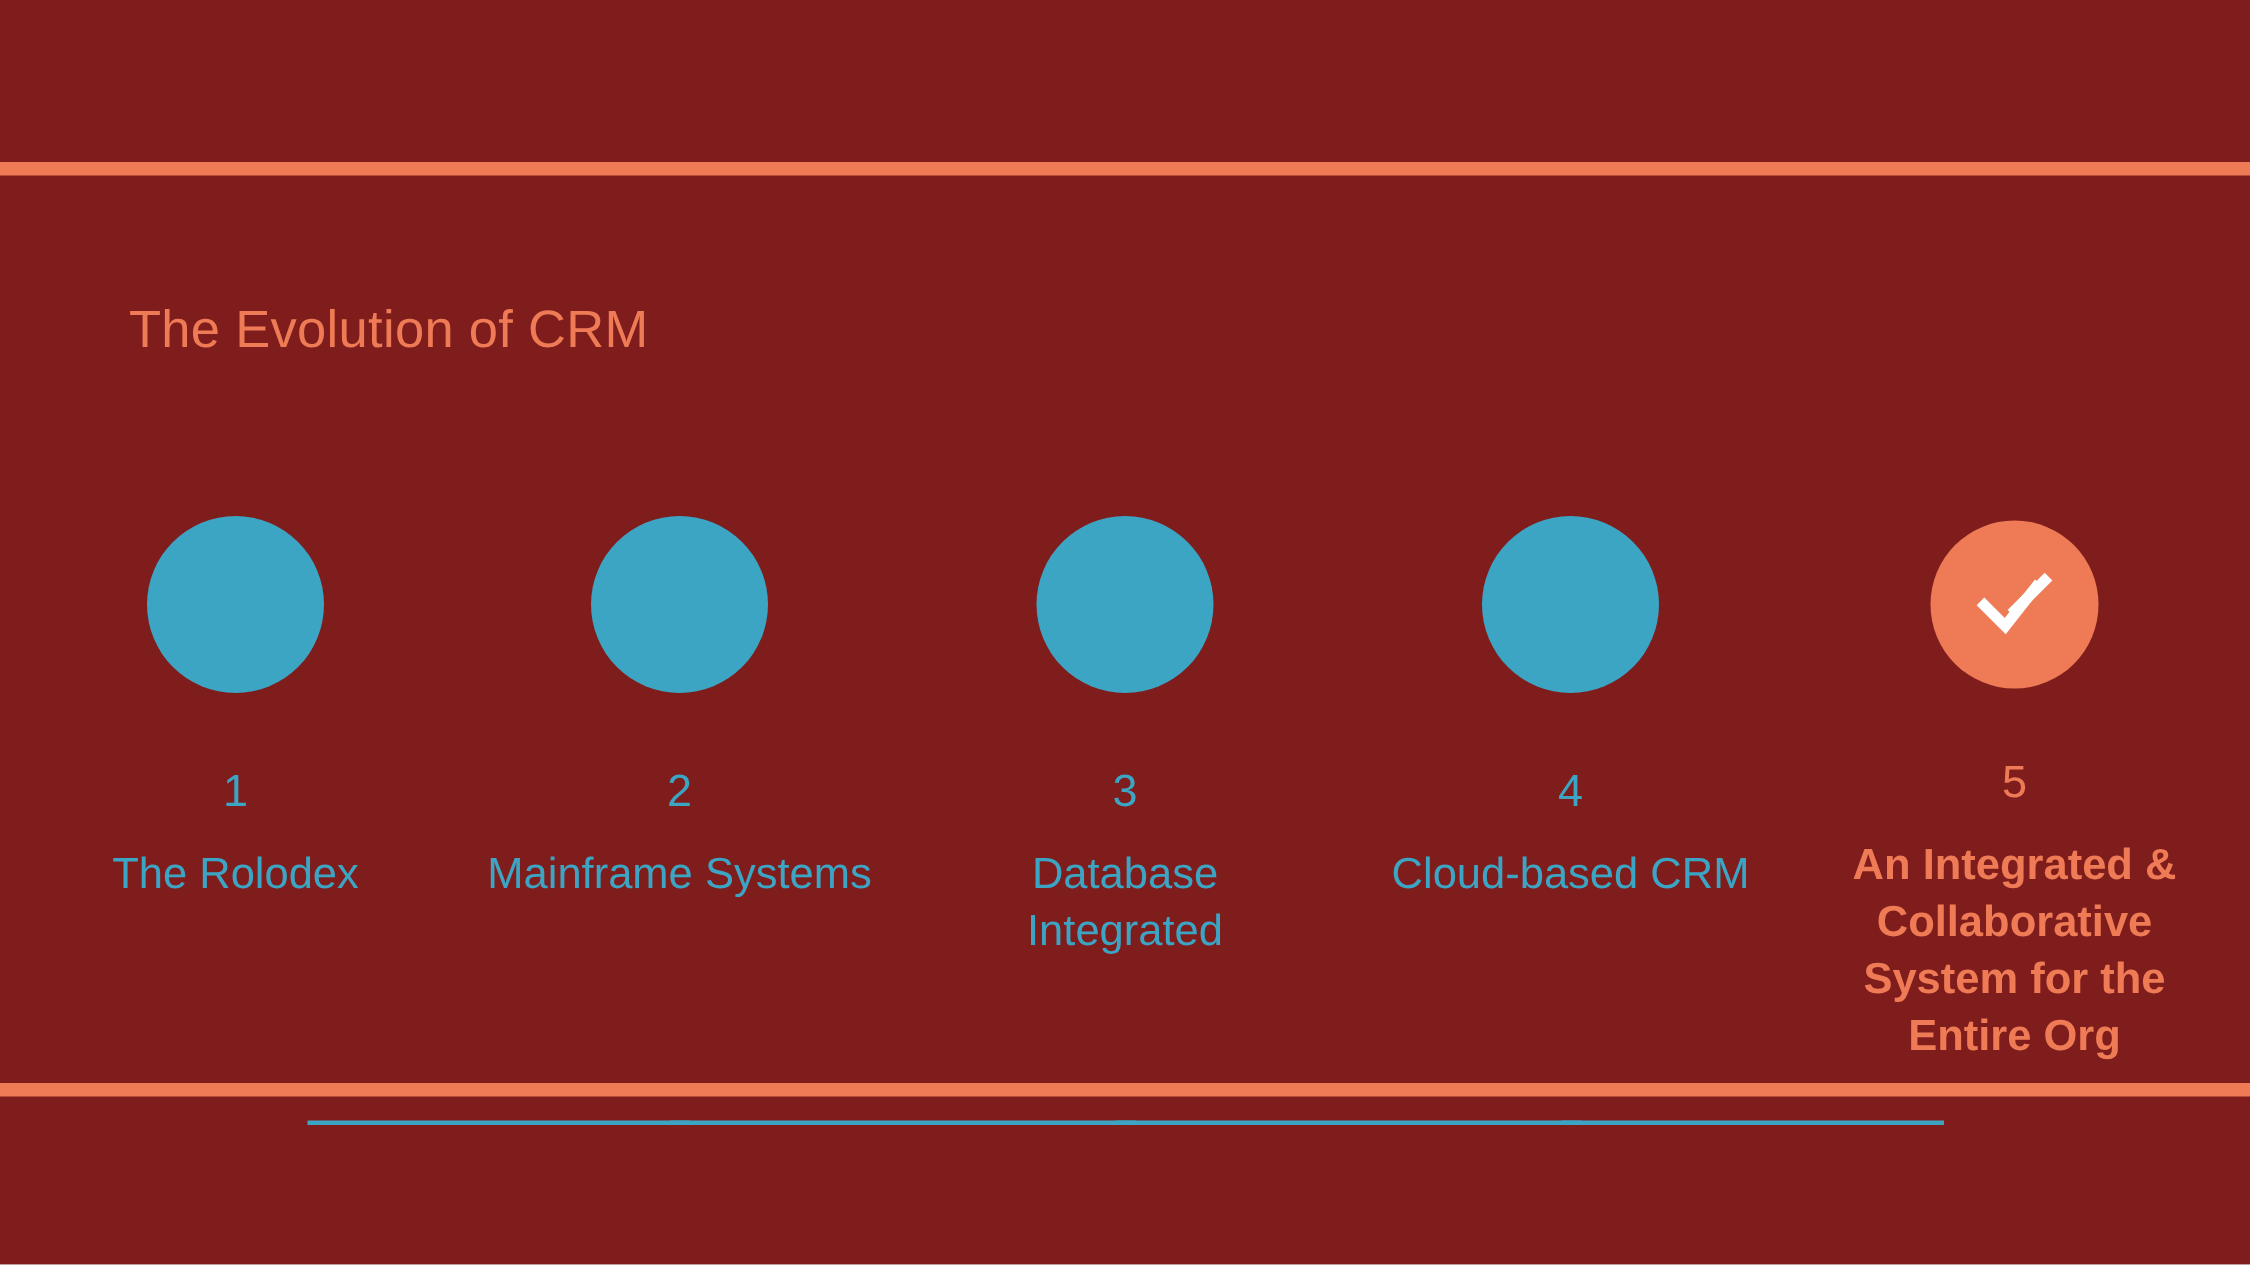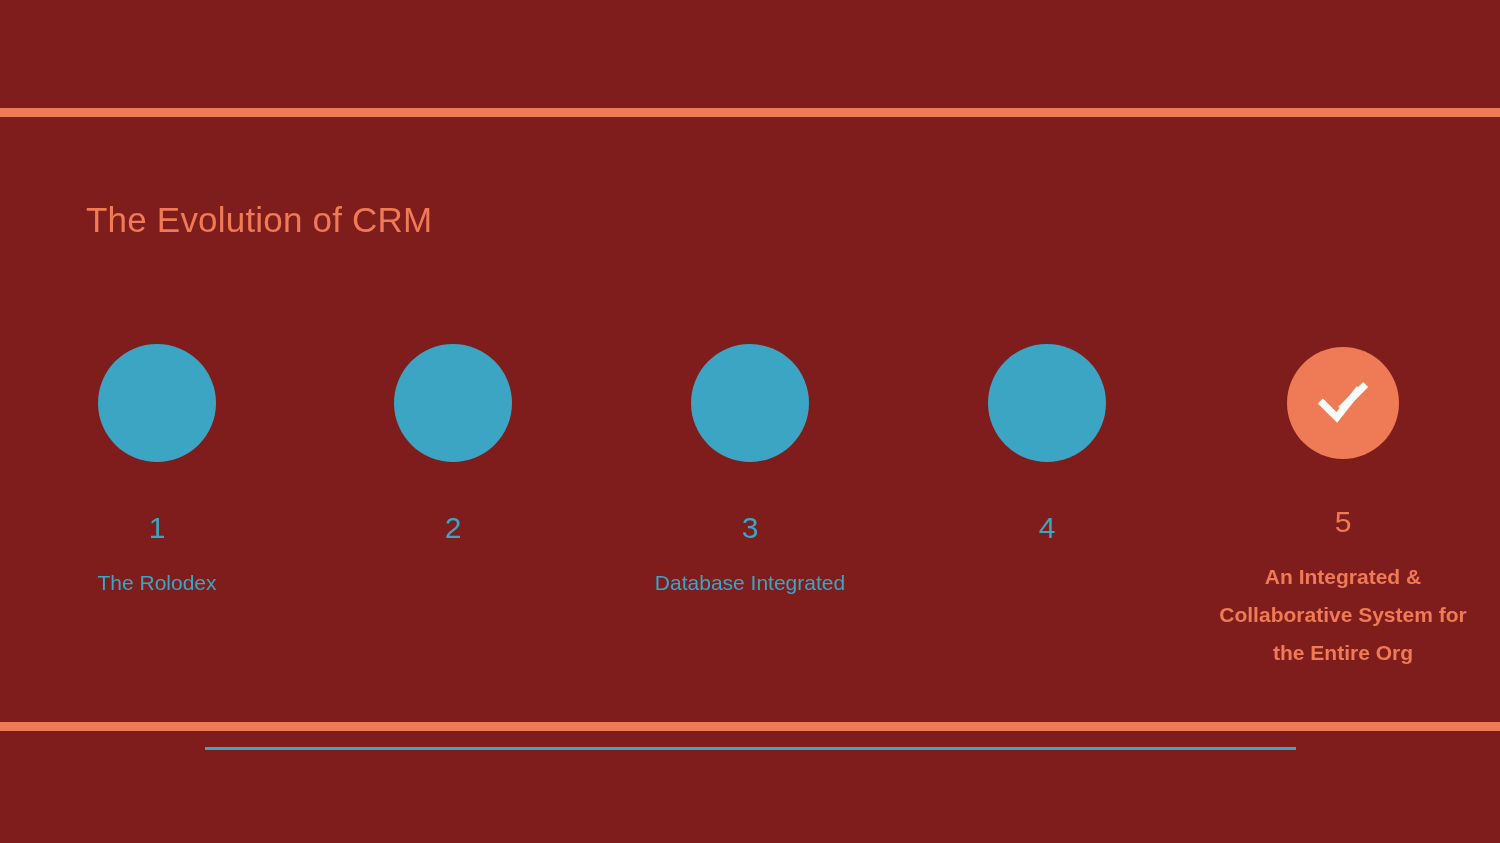--- a/index.html
+++ b/index.html
@@ -100,21 +100,21 @@
     margin-top: 51px;
     font-size: 30px;
     font-weight: 400;
     color: #3ca5c4;
     line-height: 1;
   }
   .node-5 .step-number { margin-top: 48px; color: #ee7b55; }
 
   .step-label {
     margin-top: 21px;
-    font-size: 21px;
+    font-size: 29px;
     font-weight: 400;
     line-height: 38px;
     color: #3ca5c4;
   }
   .node-5 .step-label { color: #ee7b55; font-weight: bold; }
 </style>
 </head>
 <body>
 
 <div class="slide">
@@ -133,31 +133,33 @@
 
     <div class="node node-1">
       <div class="dot"></div>
       <div class="step-number">1</div>
       <div class="step-label">The Rolodex</div>
     </div>
 
     <div class="node node-2">
       <div class="dot"></div>
       <div class="step-number">2</div>
+      <div class="step-label">Mainframe Systems</div>
     </div>
 
     <div class="node node-3">
       <div class="dot"></div>
       <div class="step-number">3</div>
       <div class="step-label">Database Integrated</div>
     </div>
 
     <div class="node node-4">
       <div class="dot"></div>
       <div class="step-number">4</div>
+      <div class="step-label">Cloud-based CRM</div>
     </div>
 
     <div class="node node-5">
       <div class="dot">
         <svg class="double-check-icon" viewBox="0 0 64 64" aria-hidden="true">
           <g fill="none" stroke="#ffffff" stroke-width="7" stroke-linecap="butt" stroke-linejoin="miter">
             <path d="M10 30 L26 46 L48 18"></path>
             <path d="M30 38 L54 14"></path>
           </g>
         </svg>

